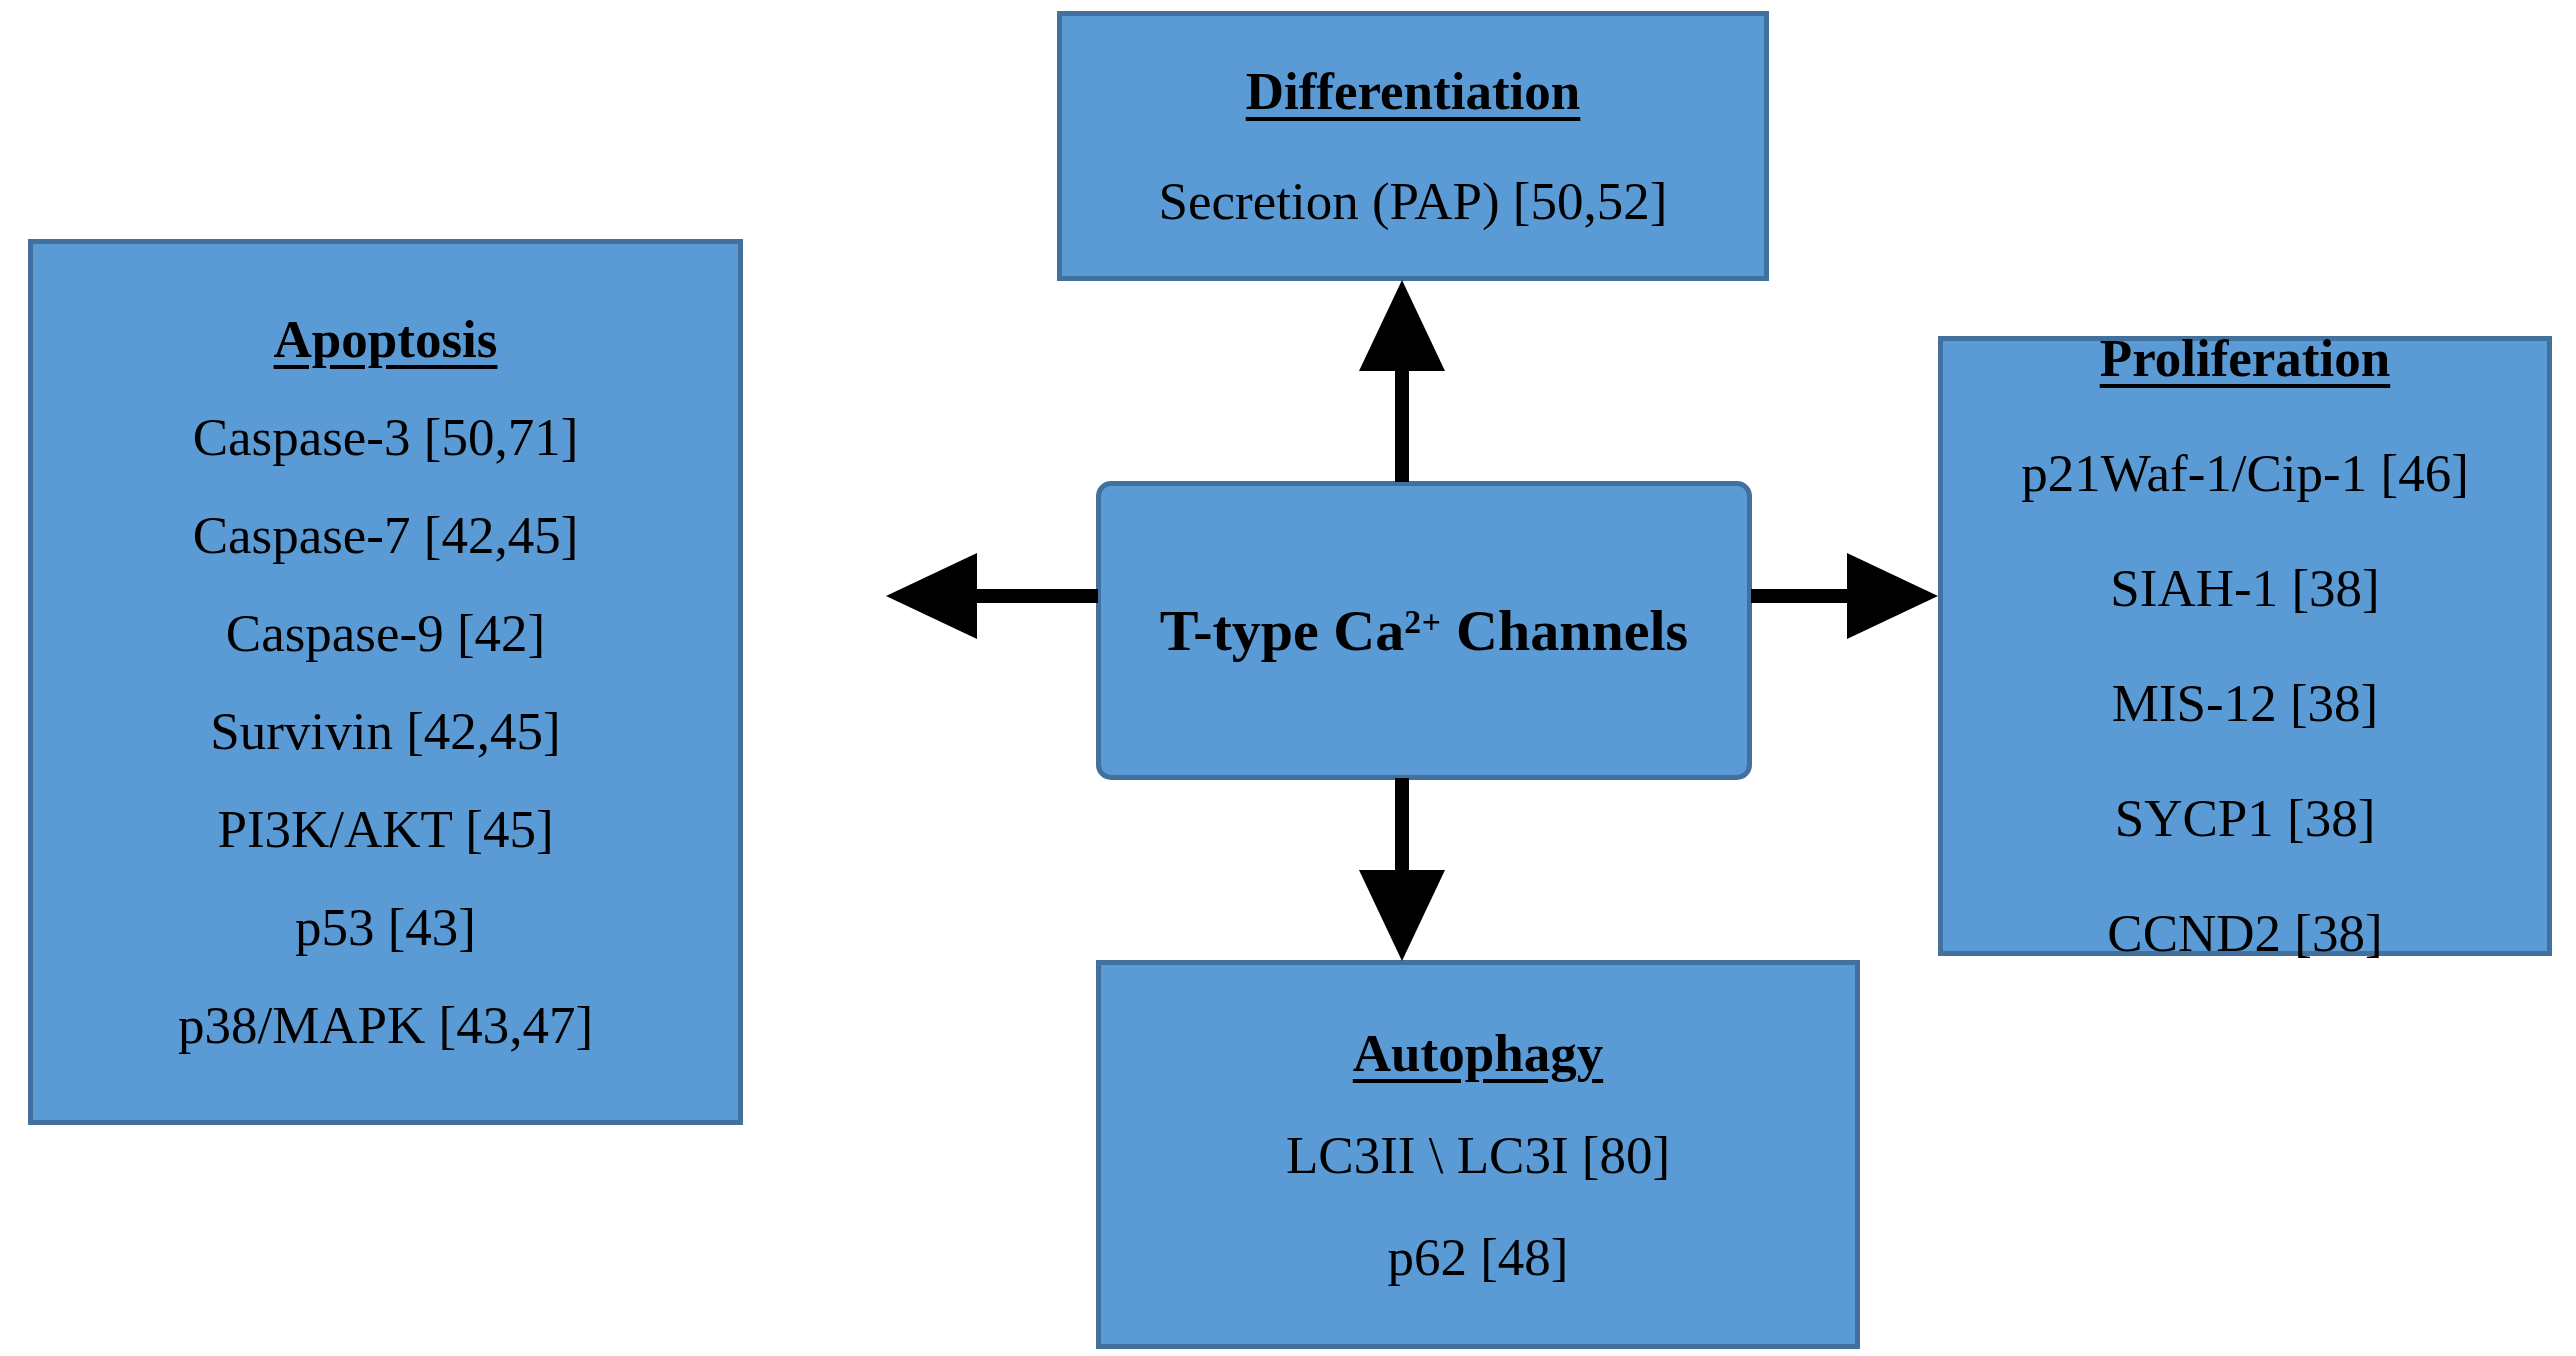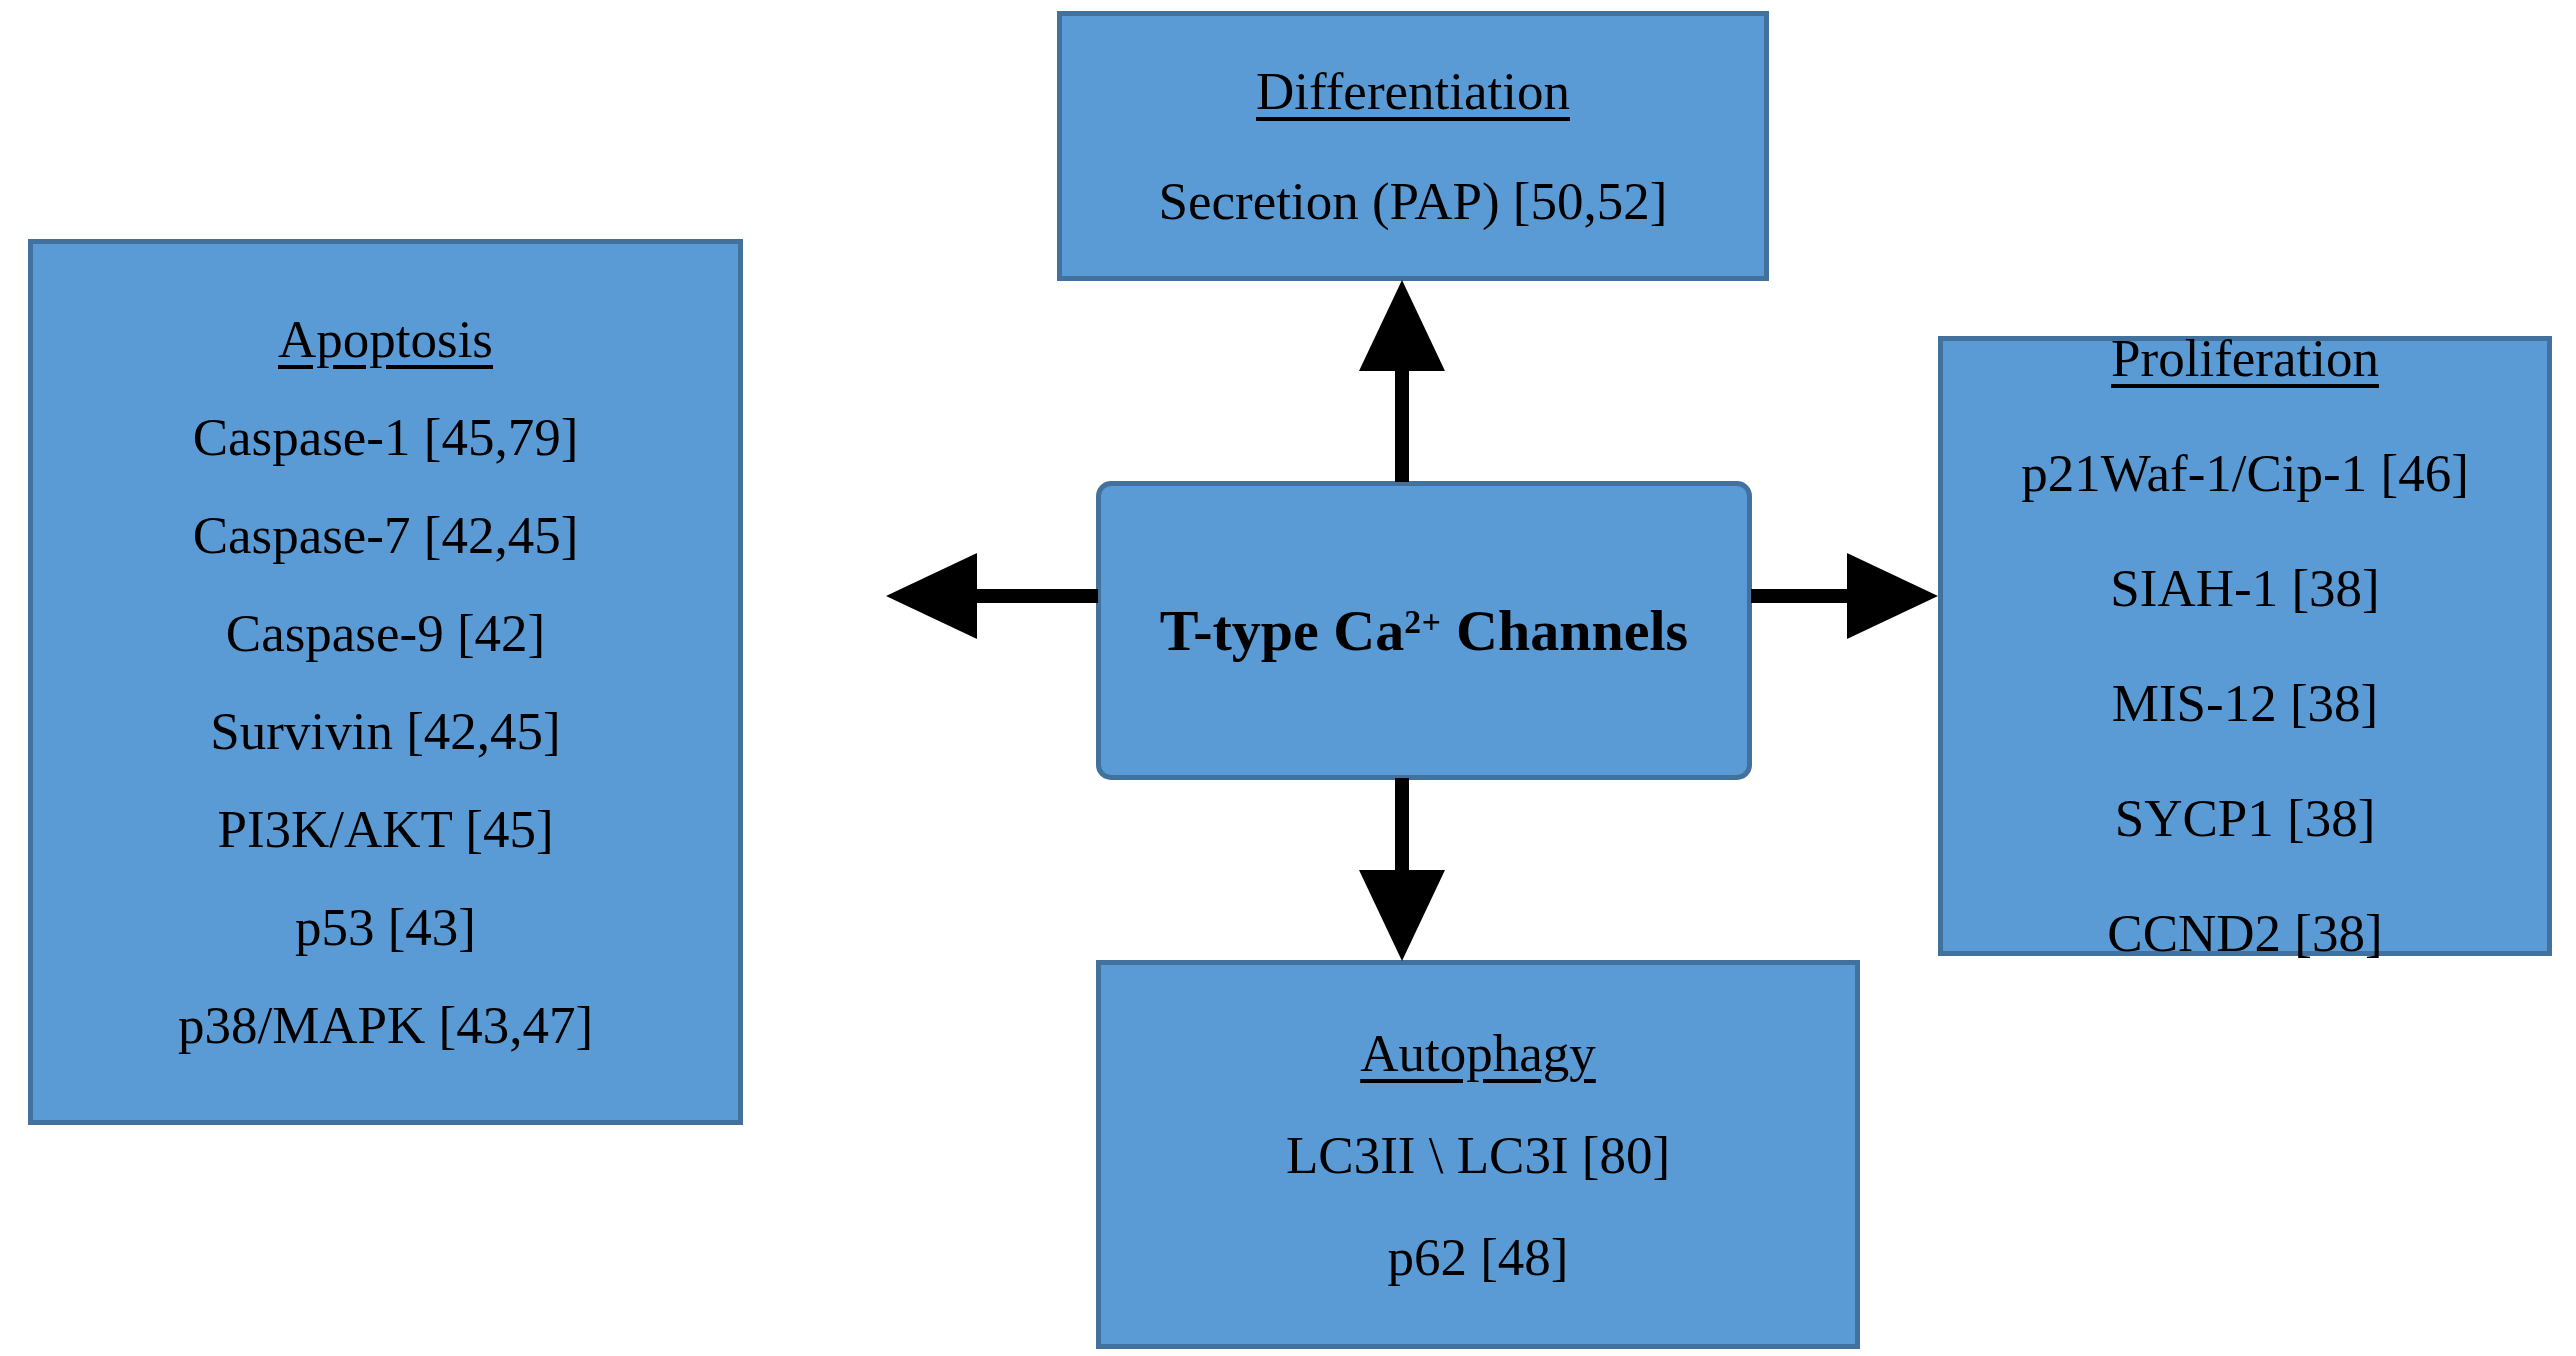--- a/index.html
+++ b/index.html
@@ -24,21 +24,21 @@
     box-sizing:border-box;
     background:var(--box-fill);
     border:5.3px solid var(--box-border);
     display:flex;
     flex-direction:column;
     align-items:center;
     justify-content:center;
     text-align:center;
   }
   .box .hdr{
-    font-weight:normal;
+    font-weight:bold;
     text-decoration:underline;
     text-decoration-thickness:3.9px;
     text-underline-offset:7.9px;
   }
   .box .line{white-space:nowrap;}
 
   
   .box-apoptosis      {left:28px;   top:239px;  width:715px; height:886px; font-size:53px; line-height:98px;}
   .box-differentiation{left:1057px; top:10.5px;   width:712px; height:270px;  font-size:53px; line-height:110px;}
   .box-proliferation  {left:1938px; top:336px;  width:614px;  height:620px;  font-size:53px; line-height:97px;gap:18px;}
@@ -64,21 +64,21 @@
   .stem-right{left:1751px; top:589px;  width:98px; height:14.4px;}
   .head-right{left:1847px; top:553px;}
 </style>
 </head>
 <body>
 
 <div class="canvas">
 
   <div class="box box-apoptosis">
     <div class="line hdr">Apoptosis</div>
-    <div class="line">Caspase-1 [45,79]</div>
+    <div class="line">Caspase-3 [50,71]</div>
     <div class="line">Caspase-7 [42,45]</div>
     <div class="line">Caspase-9 [42]</div>
     <div class="line">Survivin [42,45]</div>
     <div class="line">PI3K/AKT [45]</div>
     <div class="line">p53 [43]</div>
     <div class="line">p38/MAPK [43,47]</div>
   </div>
 
   <div class="box box-differentiation">
     <div class="line hdr">Differentiation</div>

